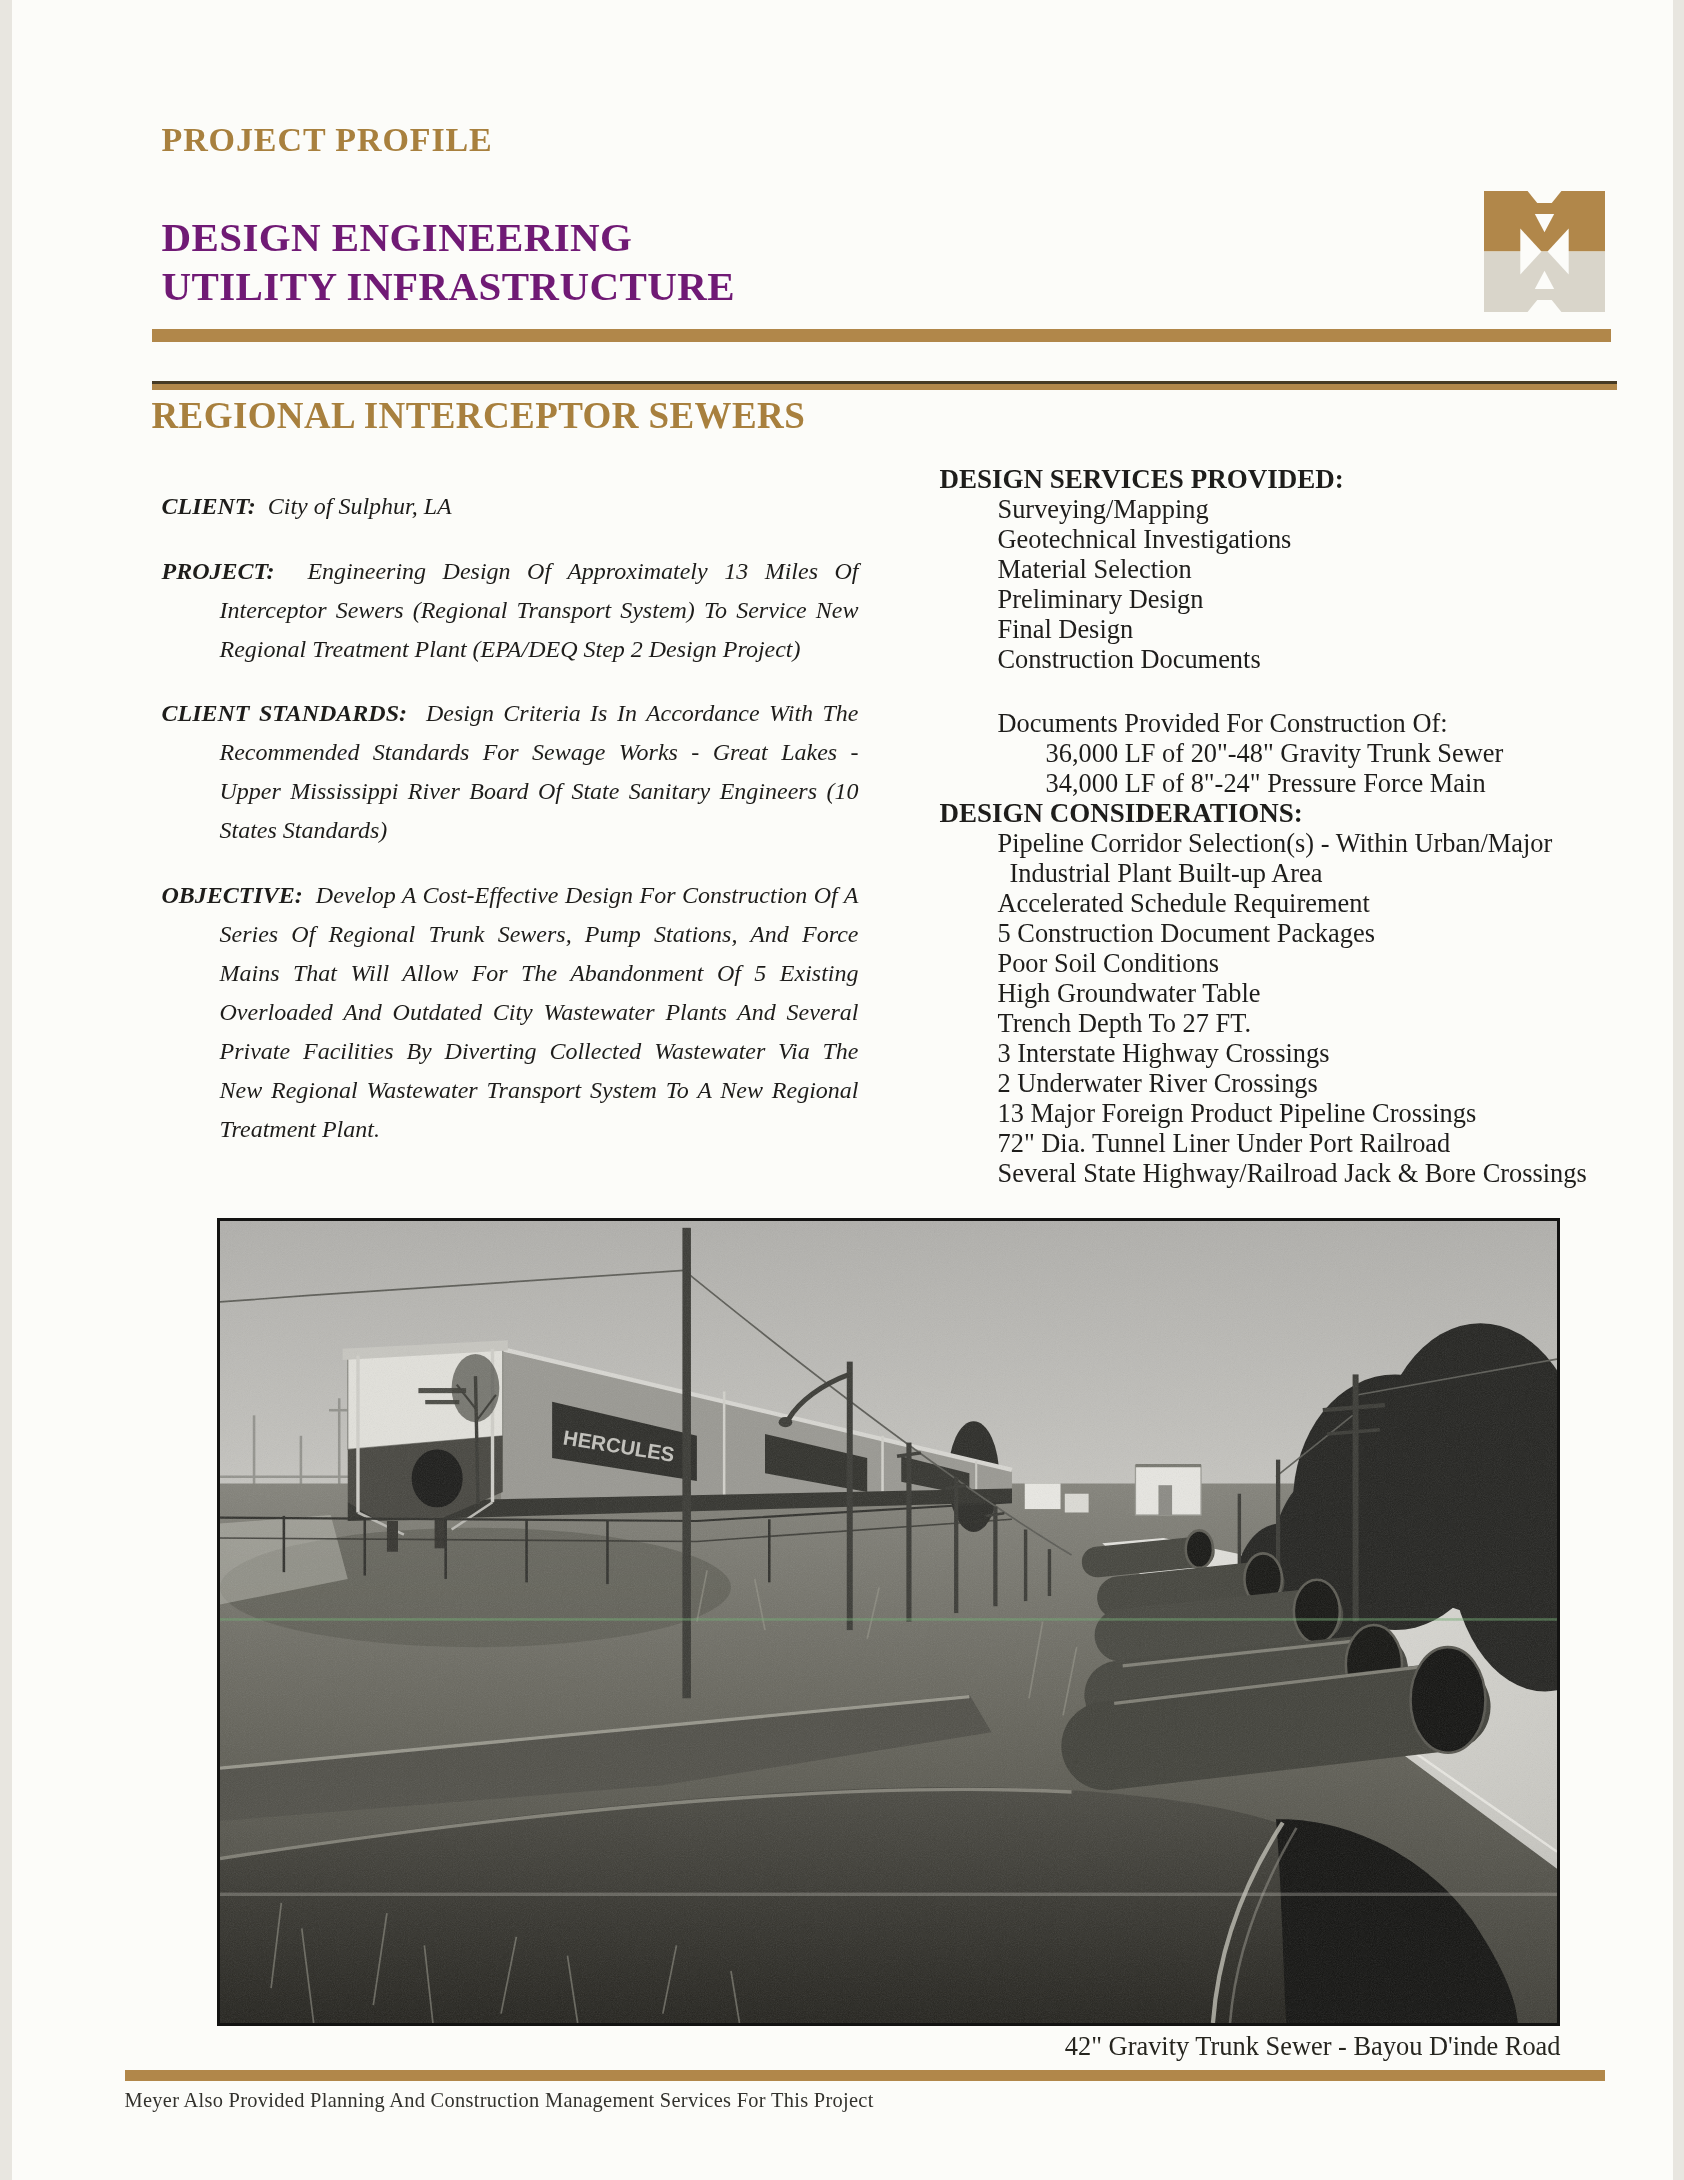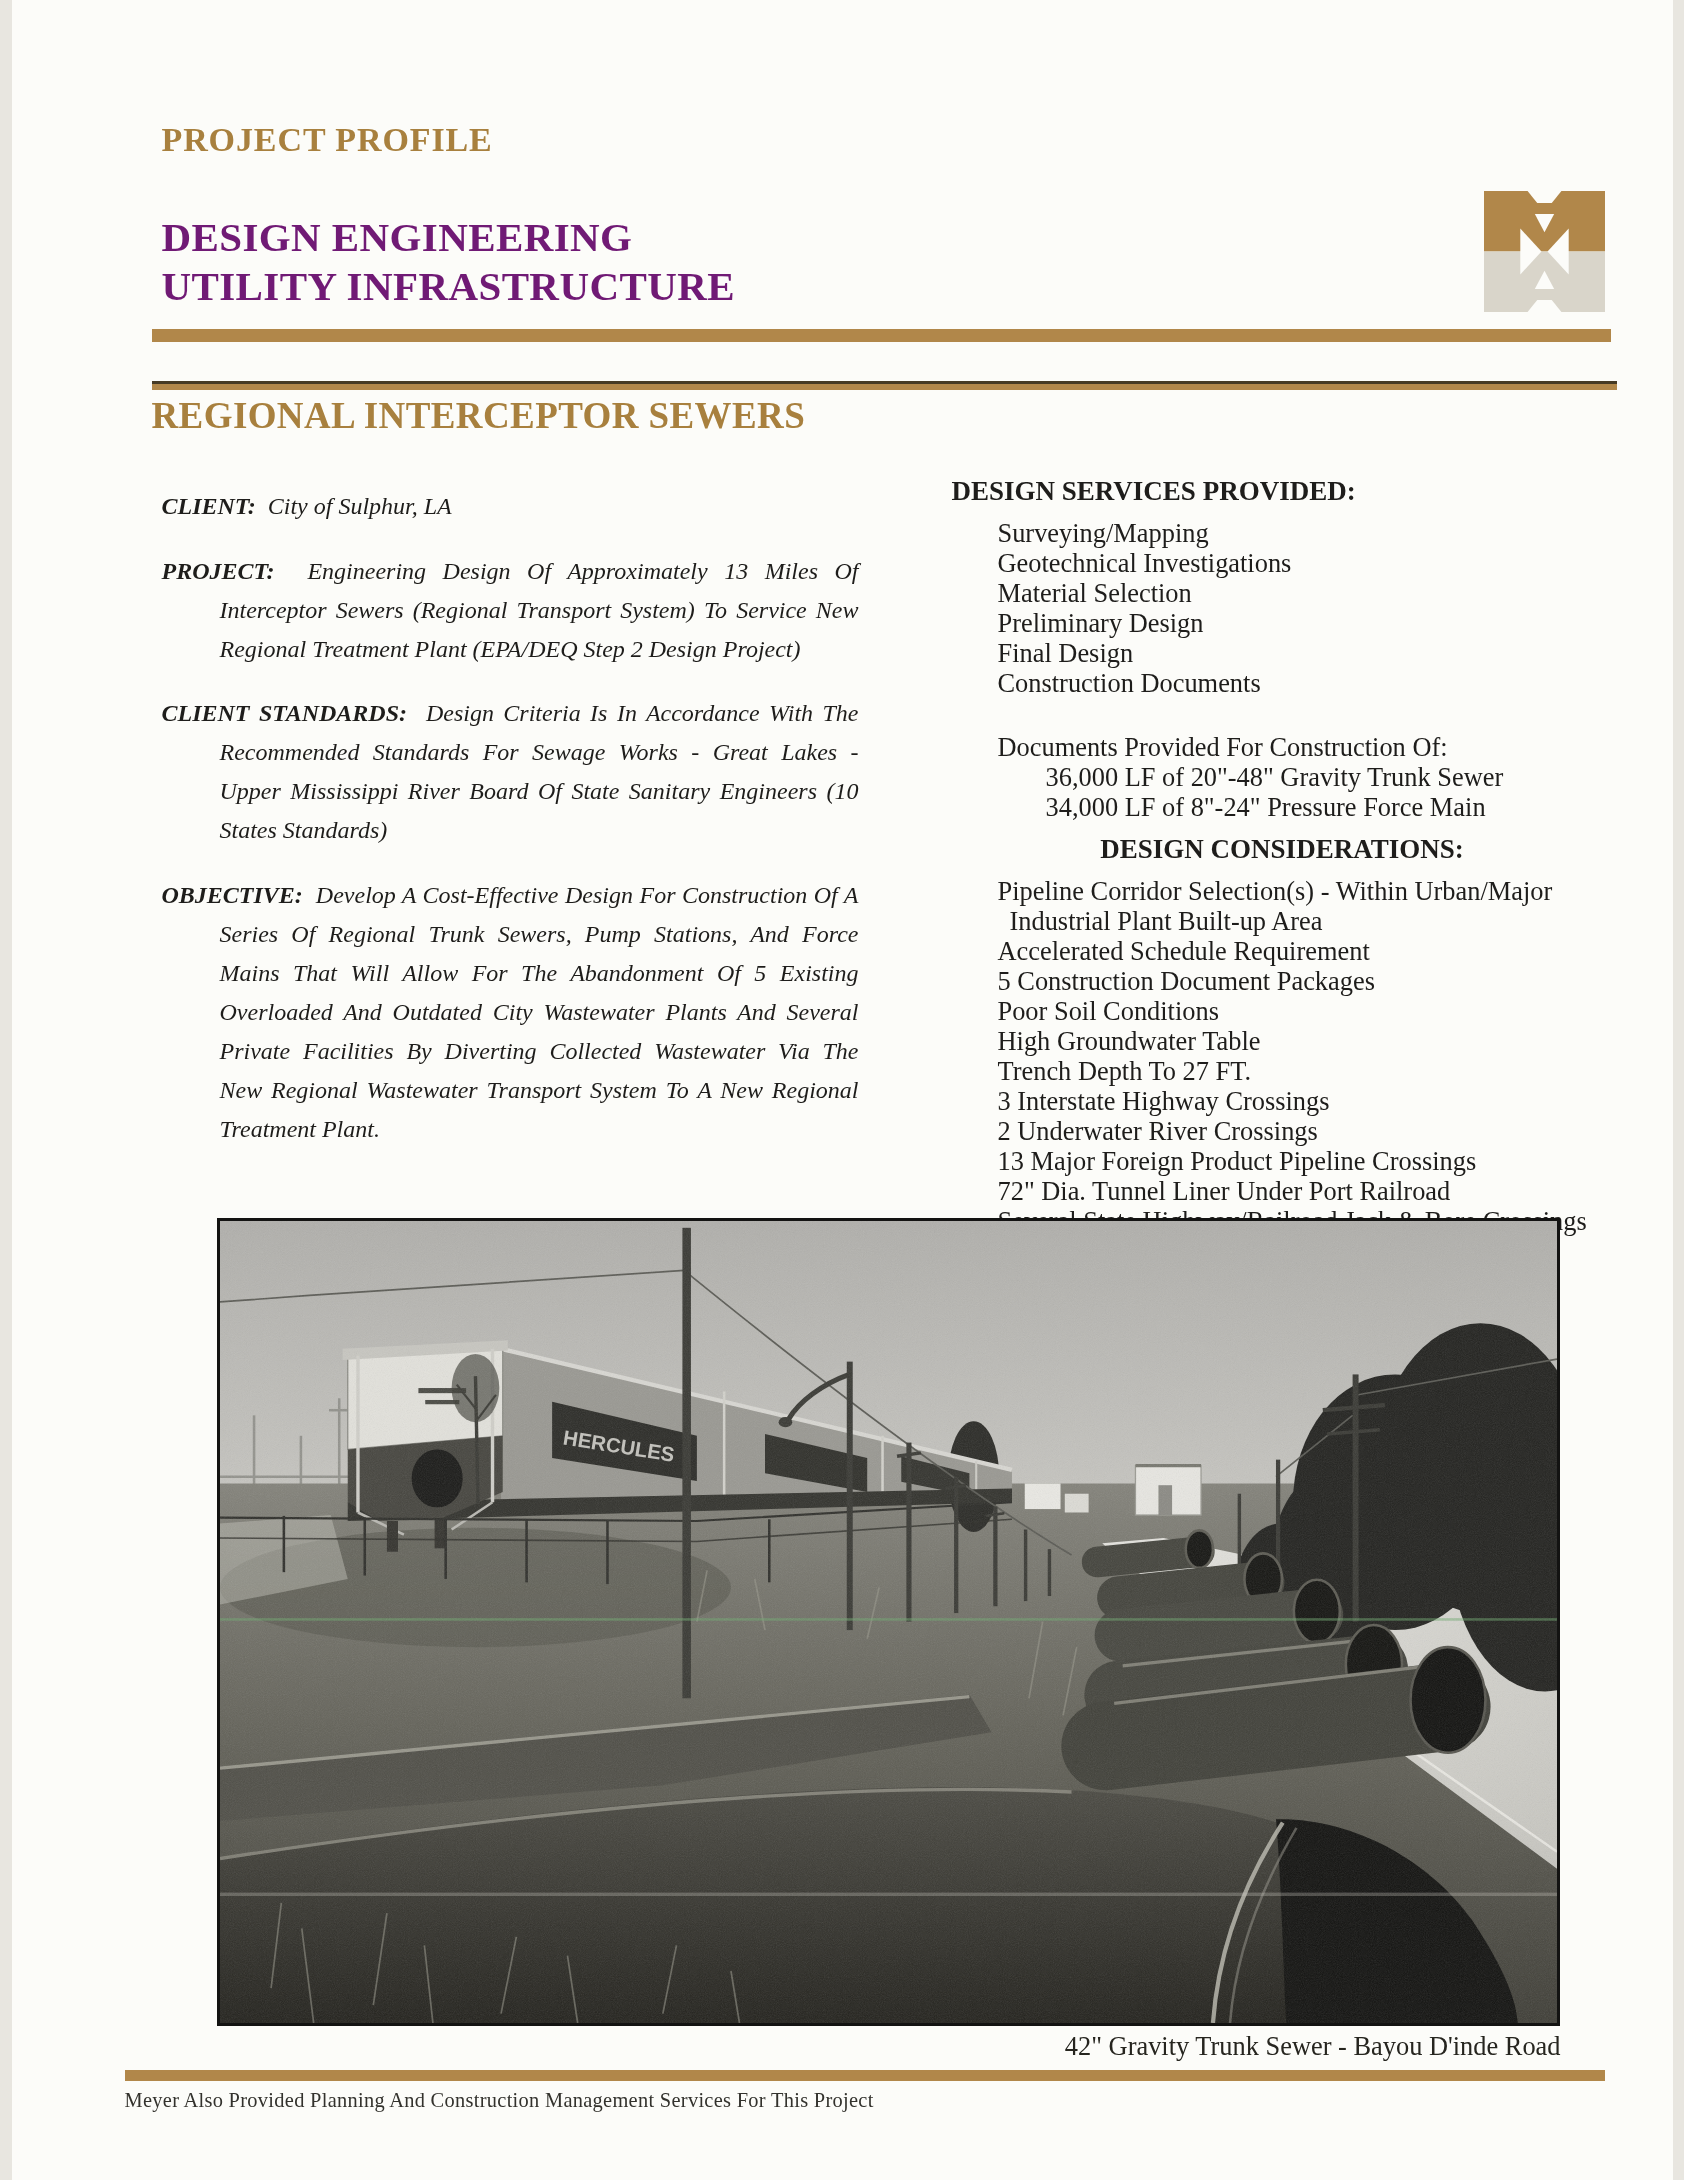--- a/index.html
+++ b/index.html
@@ -39,27 +39,27 @@
     margin:0 0 25.6px 0;
     padding-left:58px;text-indent:-58px;
     text-align:justify;
   }
   .col-left .lbl{font-weight:bold;}
   .col-right{
     position:absolute;left:928px;top:464px;width:685px;
     font-size:26.4px;line-height:30px;
   }
   .col-right h3{
-    margin:12px;font-size:27px;font-weight:bold;line-height:30px;
+    margin:0;font-size:27px;font-weight:bold;line-height:30px;
   }
   .list{padding-left:58px;}
   .list div{white-space:nowrap;}
   .doc-head{margin-top:34px;padding-left:58px;}
   .list-sub{padding-left:106px;}
-  .h-considerations{margin-top:26.4px;text-align:center;}
+  .h-considerations{margin-top:26.4px;}
   .cont{padding-left:12px;}
   .photo-frame{
     position:absolute;left:205px;top:1218px;
     width:1337px;height:802px;
     border:3.4px solid #131312;
     background:#bdbcb8;
   }
   .photo-frame svg{display:block;width:1337px;height:802px;}
   .caption{
     position:absolute;left:205px;top:2031px;width:1344px;

